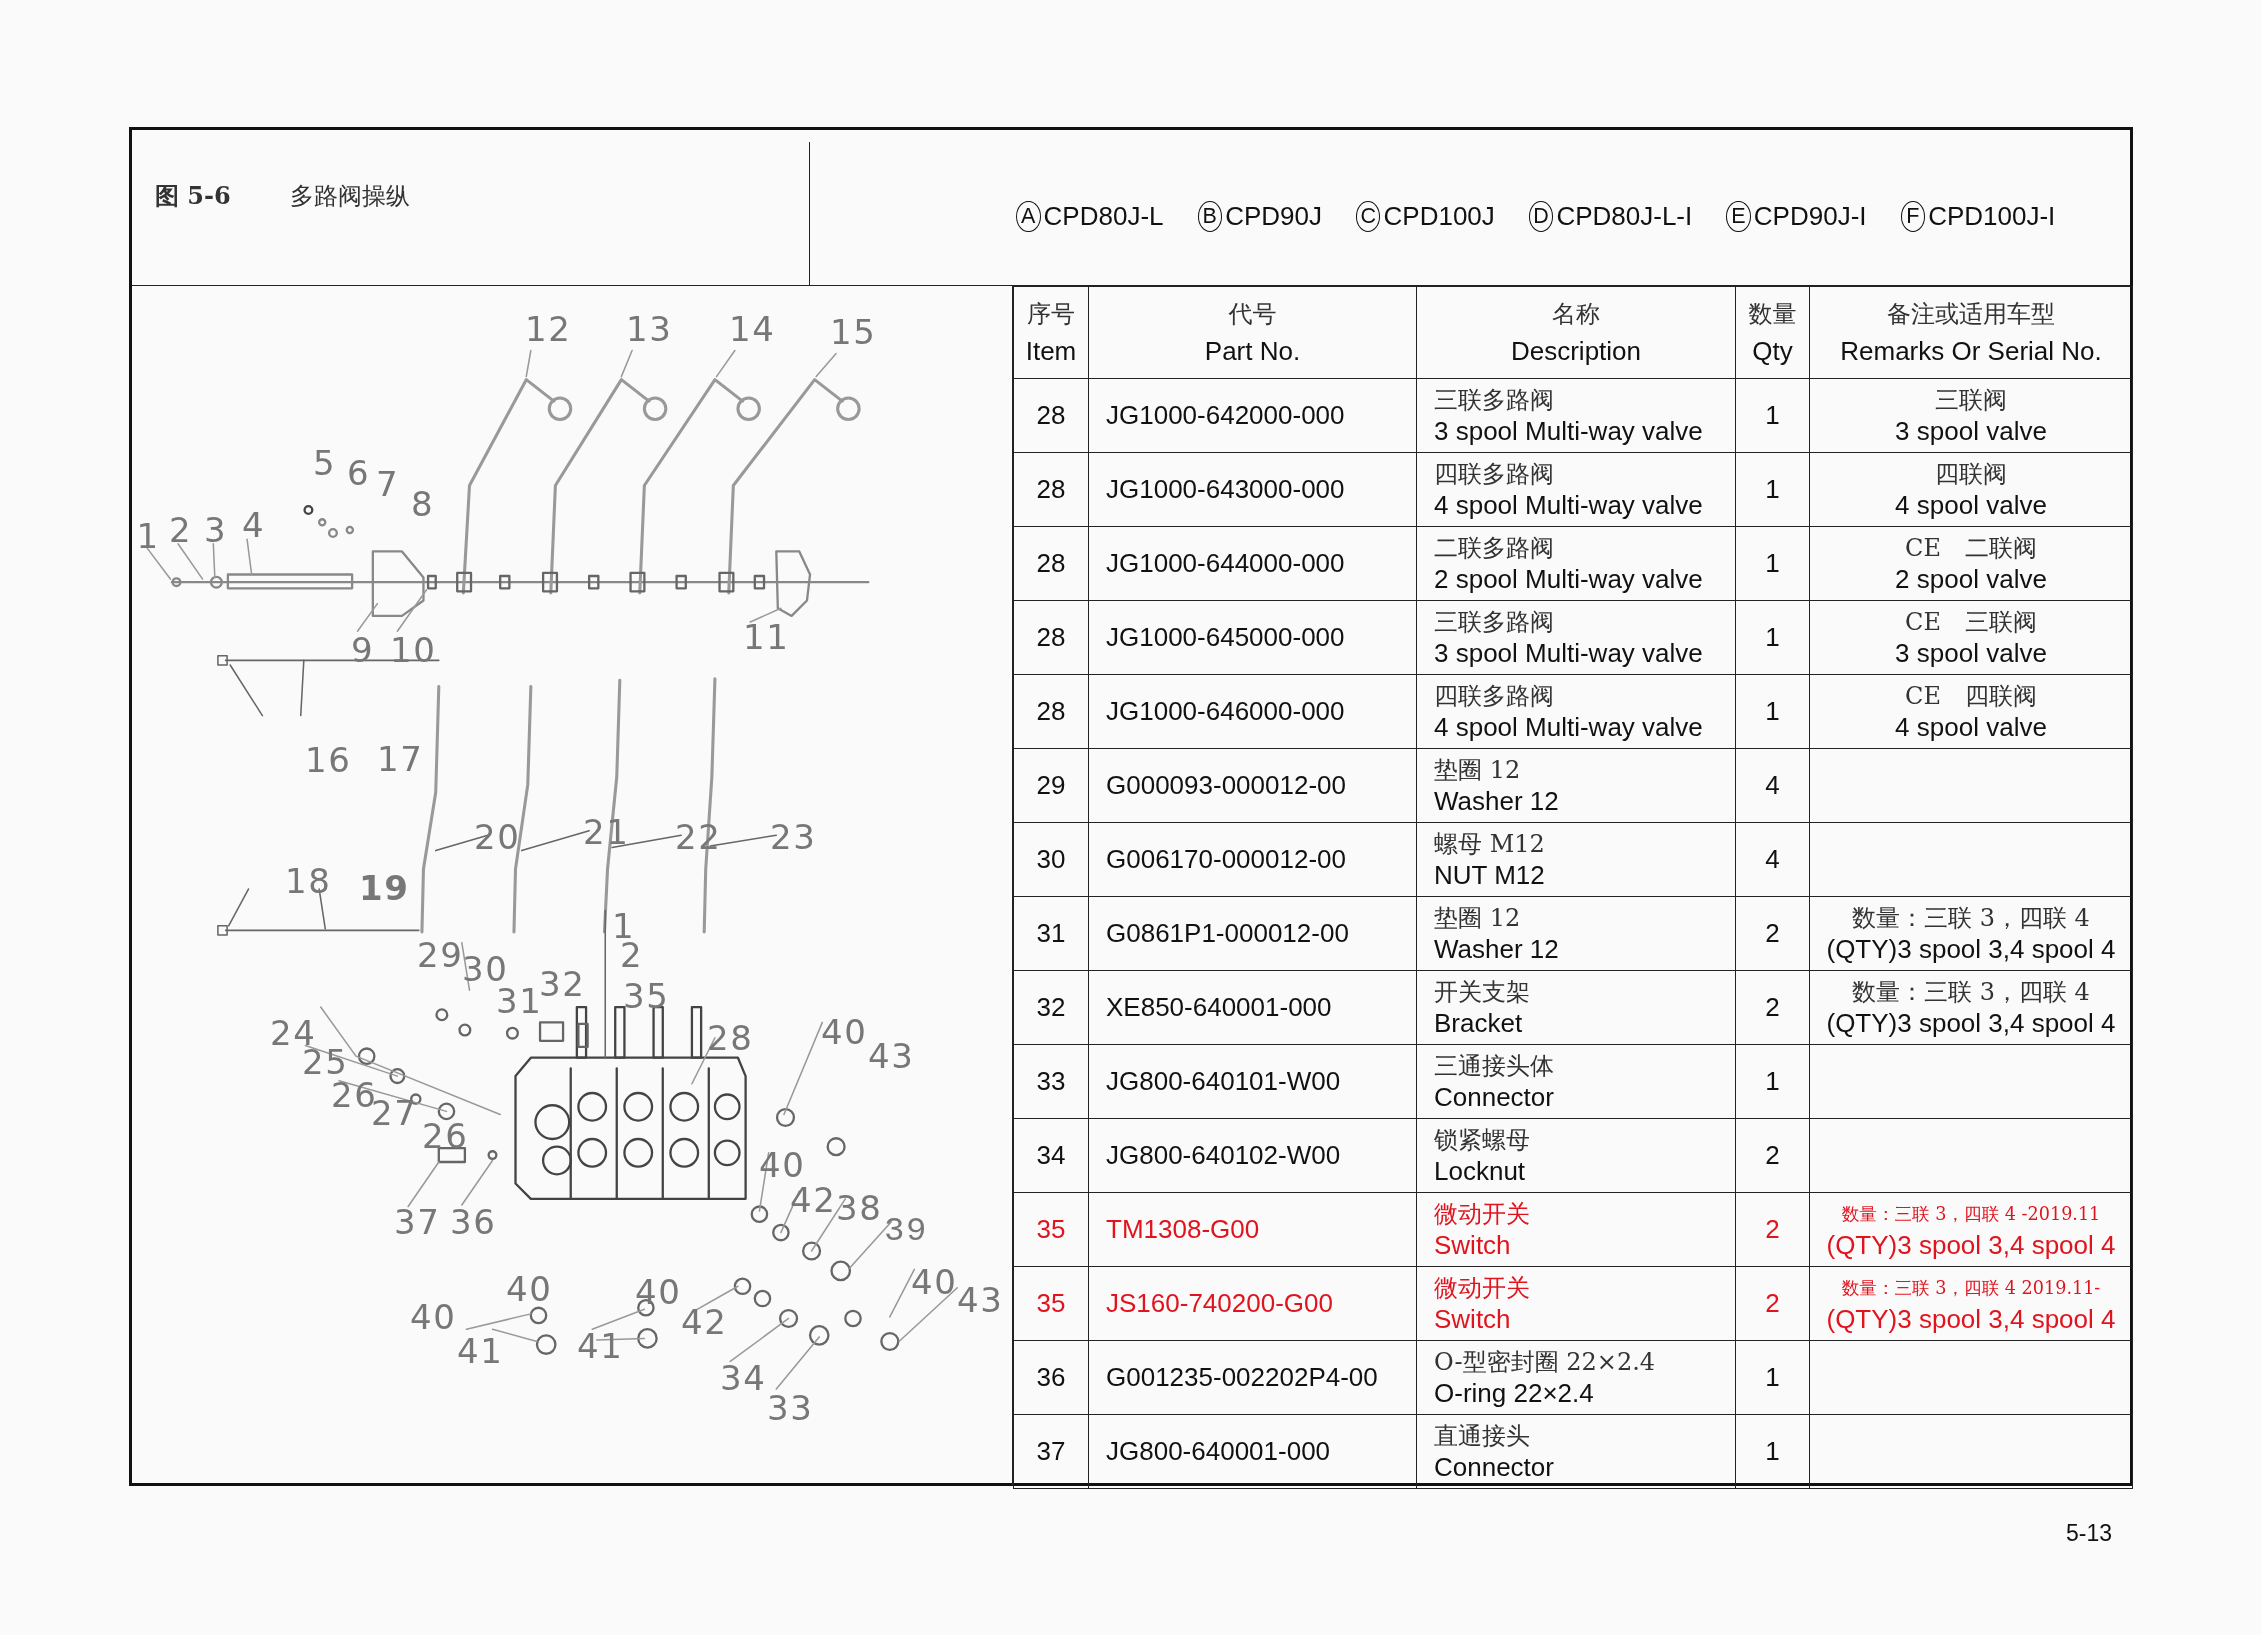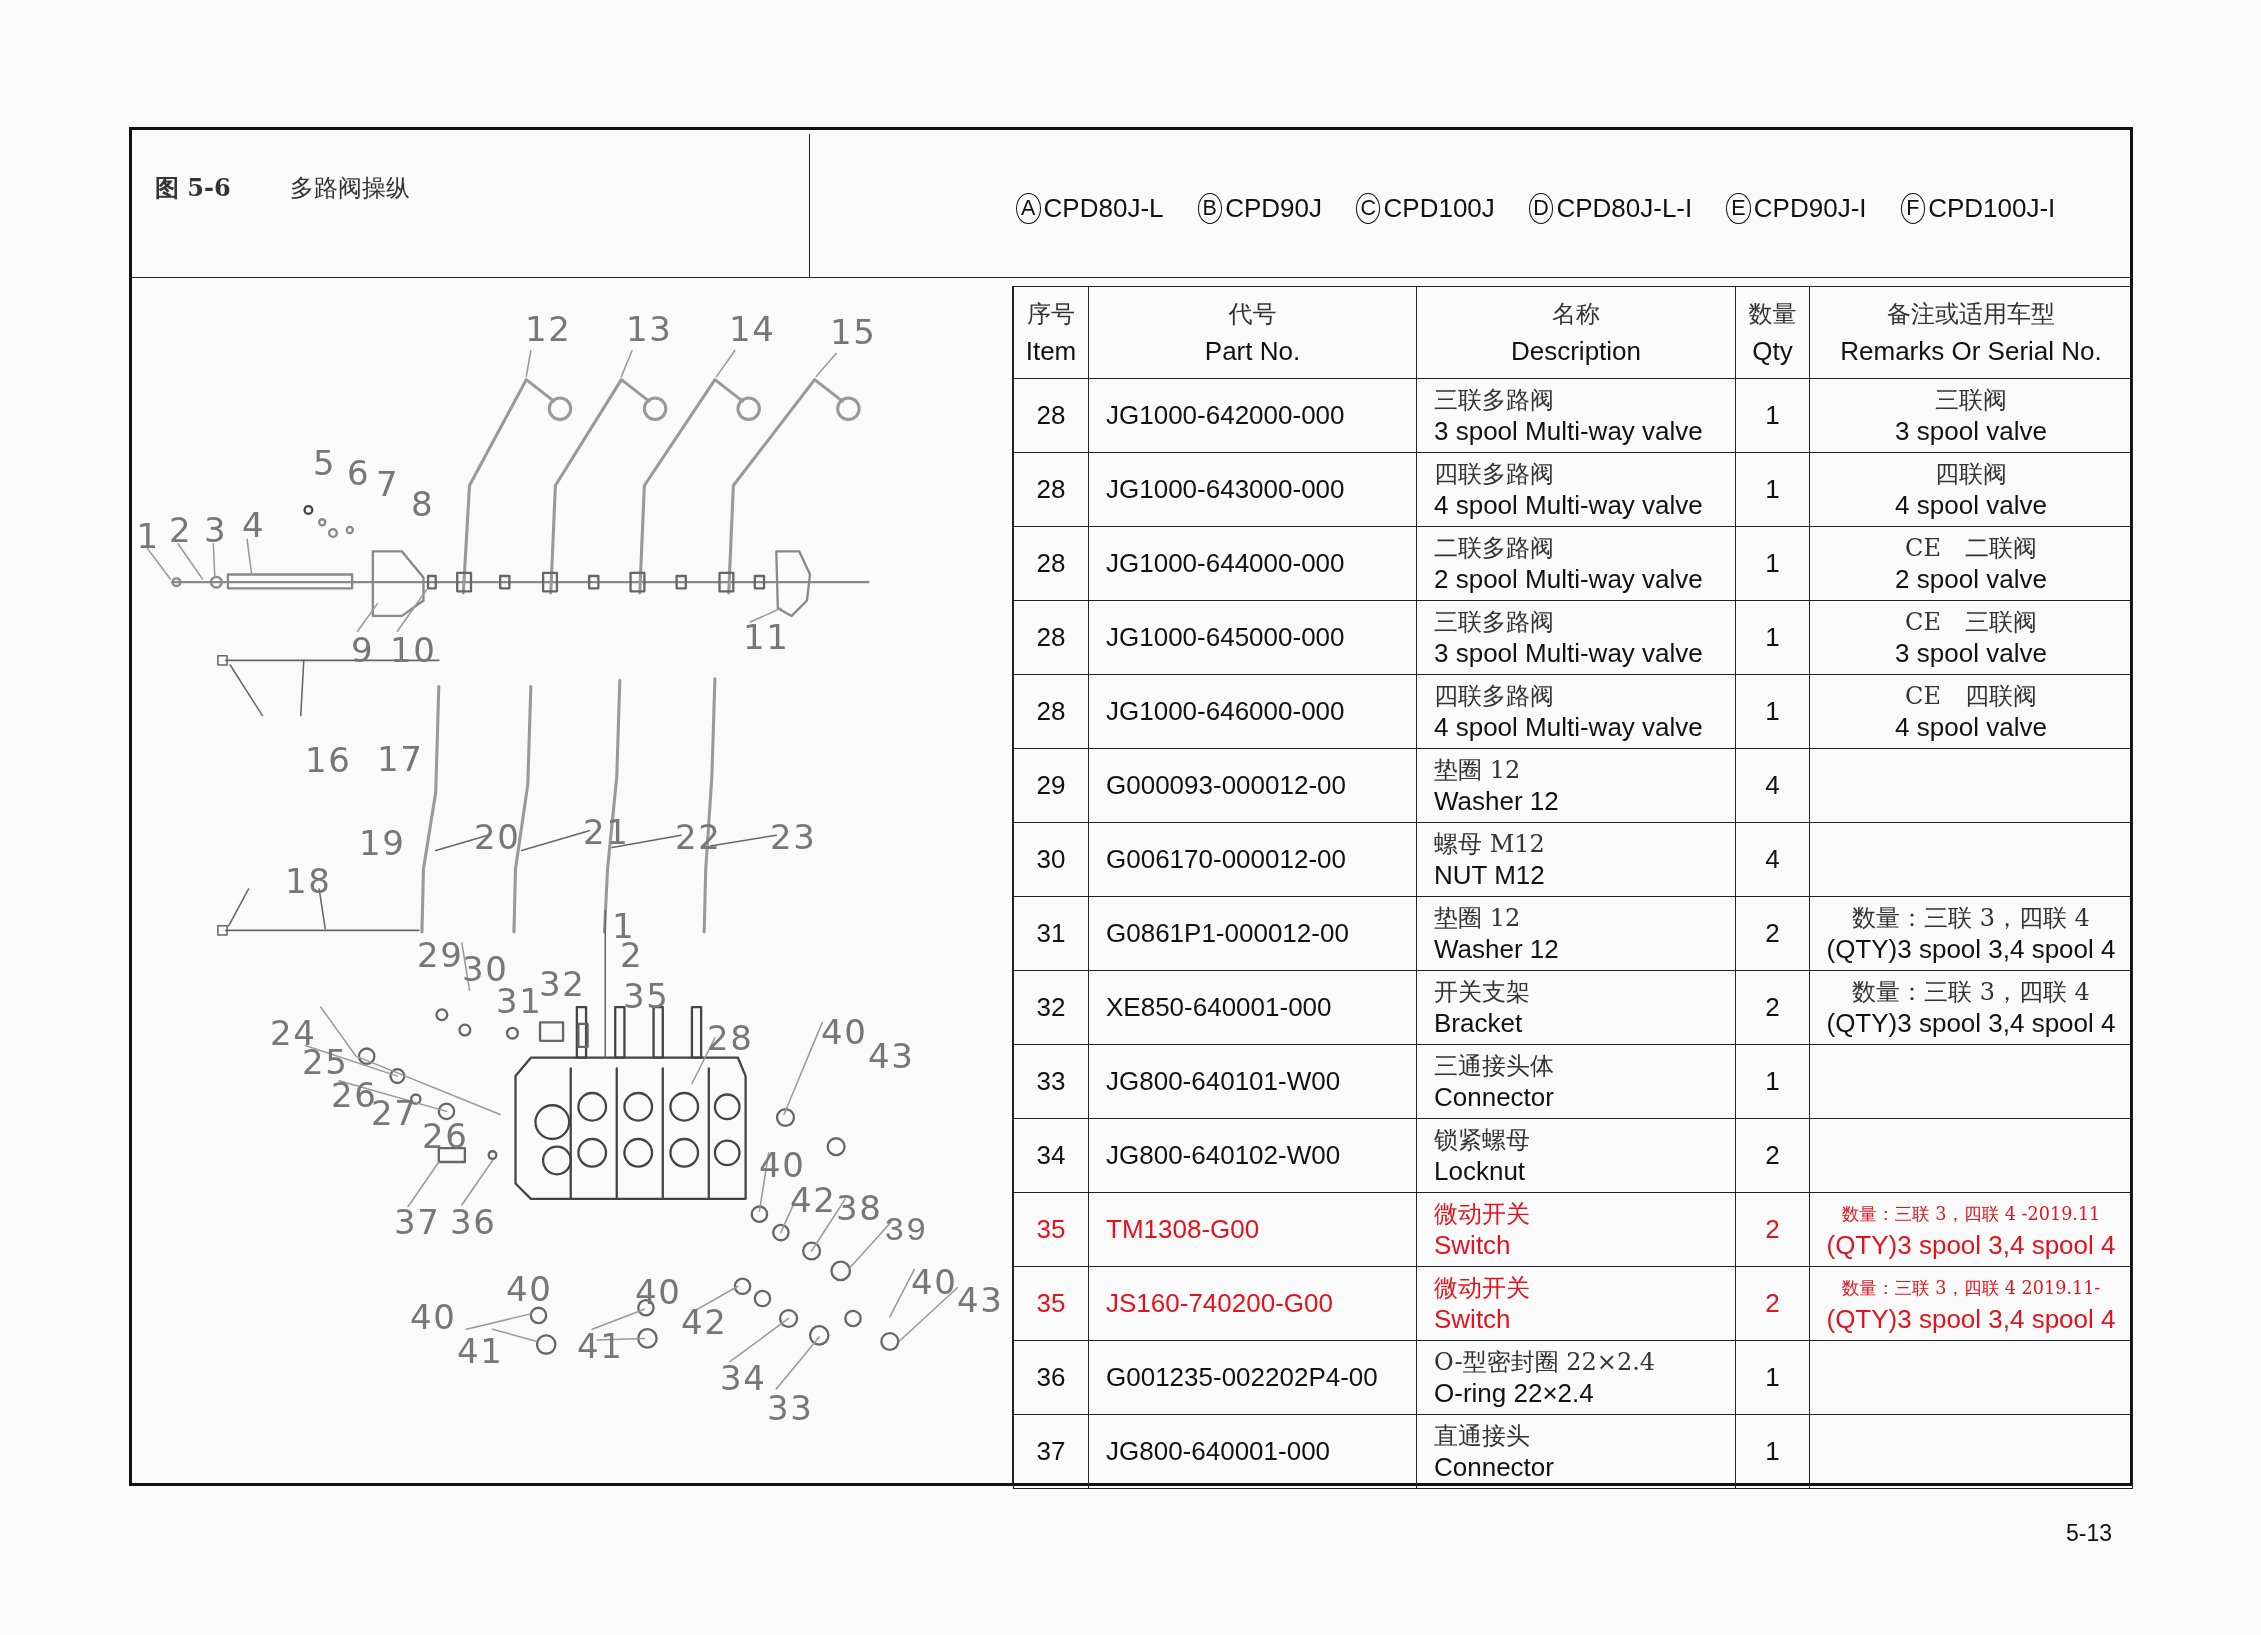--- a/index.html
+++ b/index.html
@@ -6,21 +6,21 @@
   body {
     width:2261px; height:1635px; background:#fafafa; position:relative;
     font-family:"Liberation Sans", "DejaVu Sans", sans-serif; color:#111;
     overflow:hidden;
   }
   .frame {
     position:absolute; left:129px; top:127px; width:2004px; height:1359px;
     border:3.8px solid #111; box-sizing:border-box; background:#fafafa;
   }
   .header {
-    position:absolute; left:0; top:4px; width:100%; height:144px;
+    position:absolute; left:0; top:12px; width:100%; height:144px;
     border-bottom:1.5px solid #222; box-sizing:border-box;
   }
   .title-box {
     position:absolute; left:0; top:0; width:678px; height:100%;
     border-right:1.5px solid #222; box-sizing:border-box;
   }
   .title-line {
     position:absolute; left:23px; font-size:31px; font-weight:bold; white-space:nowrap;
   }
   .title-line .num { display:inline-block; width:135px; }
@@ -275,21 +275,21 @@
         <span class="callout" style="left: 219px; top: 347px;">9</span>
         <span class="callout" style="left: 258px; top: 347px;">10</span>
         <span class="callout" style="left: 611px; top: 334px;">11</span>
         <span class="callout" style="left: 173px; top: 457px;">16</span>
         <span class="callout" style="left: 245px; top: 456px; text-align: center;">17</span>
         <span class="callout" style="left: 342px; top: 534px;">20</span>
         <span class="callout" style="left: 451px; top: 529px;">21</span>
         <span class="callout" style="left: 543px; top: 534px;">22</span>
         <span class="callout" style="left: 638px; top: 534px;">23</span>
         <span class="callout" style="left: 153px; top: 578px;">18</span>
-        <span class="callout" style="left: 227px; top: 540px;">19</span>
+        <span class="callout" style="left: 227px; top: 585px; font-weight: bold;">19</span>
         <span class="callout" style="left: 480px; top: 623px;">1</span>
         <span class="callout" style="left: 488px; top: 652px;">2</span>
         <span class="callout" style="left: 285px; top: 652px;">29</span>
         <span class="callout" style="left: 330px; top: 666px;">30</span>
         <span class="callout" style="left: 364px; top: 698px;">31</span>
         <span class="callout" style="left: 407px; top: 681px;">32</span>
         <span class="callout" style="left: 491px; top: 693px;">35</span>
         <span class="callout" style="left: 138px; top: 730px;">24</span>
         <span class="callout" style="left: 170px; top: 759px;">25</span>
         <span class="callout" style="left: 575px; top: 735px;">28</span>

